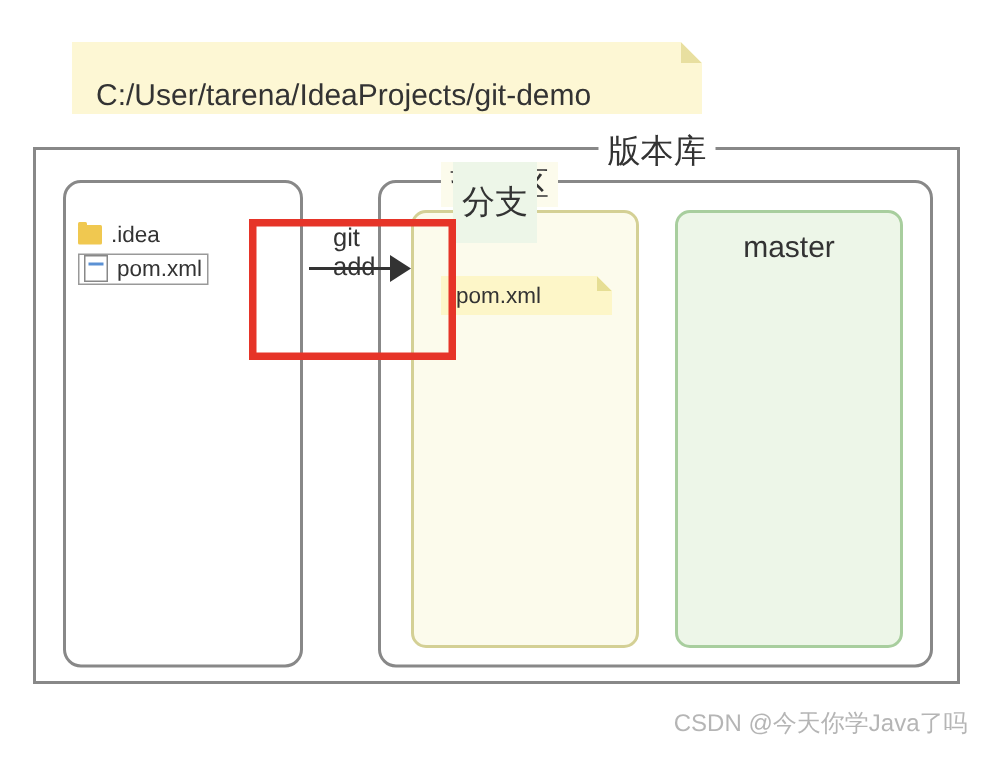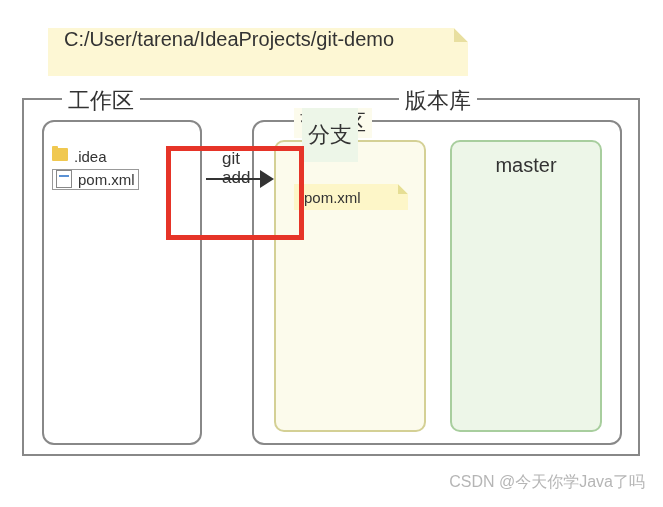--- a/index.html
+++ b/index.html
@@ -11,21 +11,21 @@
       position: relative;
     }
     .path-note {
       position: absolute;
       left: 48px;
       top: 28px;
       width: 420px;
       height: 48px;
       background: #fdf7d4;
       display: flex;
-      align-items: flex-start;
+      align-items: flex-end;
       padding-left: 16px;
       font-size: 20px;
       color: #333;
     }
     .path-note::after {
       content: "";
       position: absolute;
       right: 0;
       top: 0;
       border-style: solid;
@@ -77,21 +77,21 @@
       font-size: 22px;
       color: #333;
     }
     .file-list {
       position: absolute;
       top: 26px;
       left: 8px;
     }
     .file-item {
       display: flex;
-      align-items: flex-start;
+      align-items: center;
       margin-bottom: 4px;
       font-size: 15px;
       color: #333;
     }
     .folder-icon {
       width: 16px;
       height: 13px;
       background: #f0c850;
       margin-right: 6px;
       border-radius: 1px;
@@ -271,21 +271,20 @@
       <div class="file-item">
         <span class="folder-icon"></span>
         <span>.idea</span>
       </div>
       <div class="file-item pom-box">
         <span class="xml-icon"></span>
         <span>pom.xml</span>
       </div>
     </div>
   </div>
-  <div class="workspace-title">工作区</div>
 
   <div class="repo-box">
     <div class="stage-box">
       <div class="stage-file">
         <span>pom.xml</span>
         <div class="stage-file-fold"></div>
       </div>
     </div>
     <div class="stage-title">暂存区</div>
 

